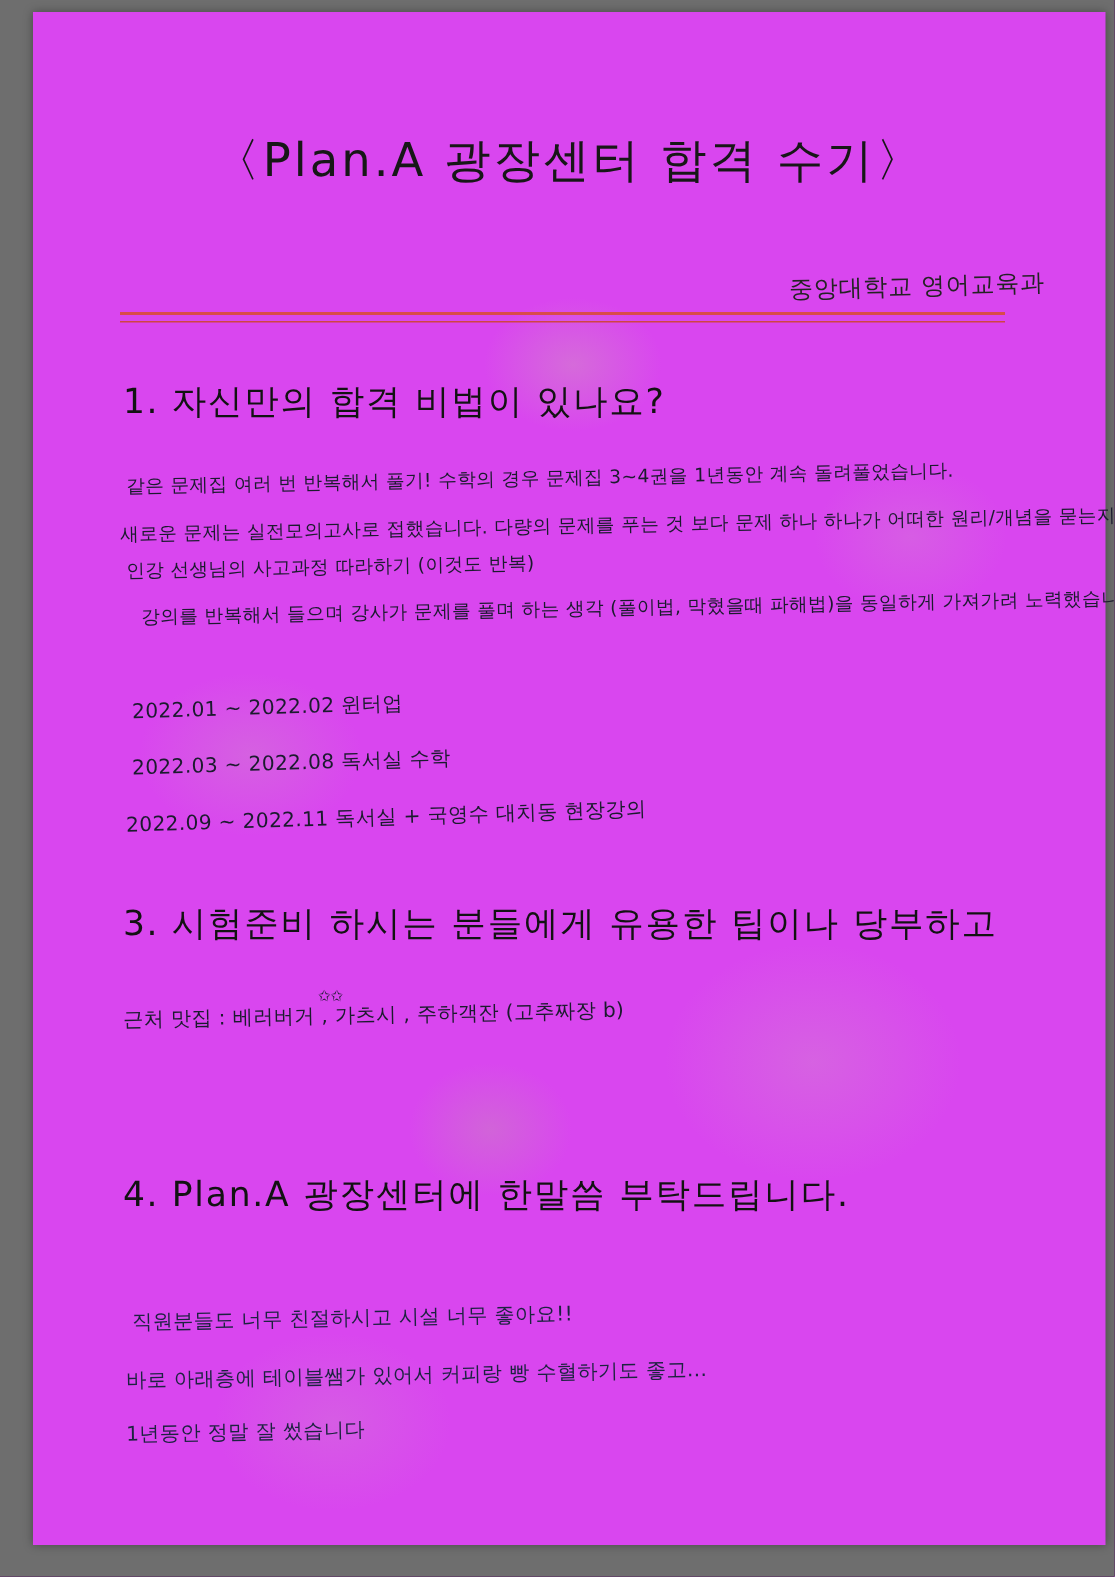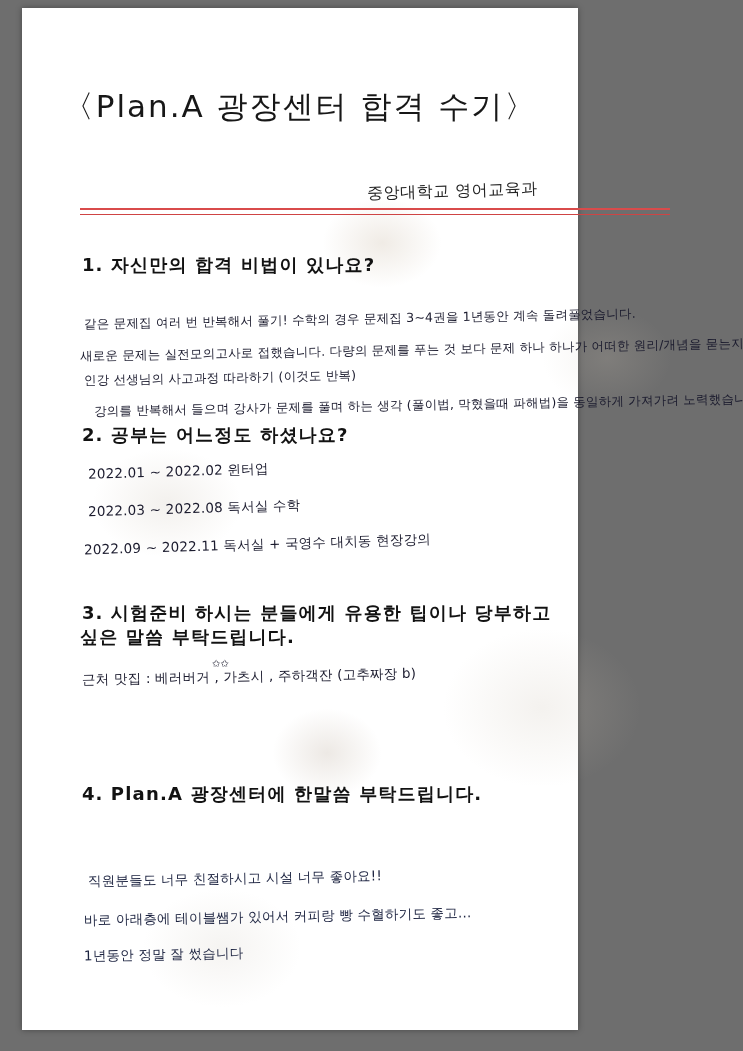--- a/index.html
+++ b/index.html
@@ -17,23 +17,23 @@
     position: relative;
     width: 743px;
     height: 1051px;
     background: #6e6e6e;
   }
   
   .sheet {
     position: absolute;
     left: 22px;
     top: 8px;
-    width: 556px;
+    width: 715px;
     height: 1022px;
-    background: #ffffff;
+    background: #d946ef;
     box-shadow: 0 0 6px rgba(0,0,0,0.35);
   }
   
   .blotch {
     position: absolute;
     border-radius: 50%;
     pointer-events: none;
   }
   .b1 { left: 300px; top: 190px; width: 120px; height: 90px; background: radial-gradient(ellipse at center, rgba(205,190,170,0.30), rgba(205,190,170,0) 70%); }
   .b2 { left: 70px;  top: 440px; width: 150px; height: 110px; background: radial-gradient(ellipse at center, rgba(200,190,175,0.22), rgba(200,190,175,0) 70%); }
@@ -72,26 +72,25 @@
     font-size: 16px;
     color: #232323;
     font-family: "DejaVu Sans", sans-serif;
     transform: rotate(-1.6deg);
     letter-spacing: 0.5px;
   }
 
   .q {
     position: absolute;
     left: 60px;
-    font-size: 18px;
+    font-size: 23px;
     color: #121212;
     font-family: "DejaVu Sans", sans-serif;
     letter-spacing: 1.2px;
     line-height: 1.35;
-    font-weight: bold;
   }
   .q .num { letter-spacing: 1px; }
 
   .hand {
     position: absolute;
     color: #1b1b2e;
     font-family: "DejaVu Sans", sans-serif;
     font-size: 12.5px;
     white-space: nowrap;
     letter-spacing: 0.2px;
@@ -127,33 +126,28 @@
 
     <div class="q" style="top:245px;">
       <span class="num">1.</span>
       <span>자신만의 합격 비법이 있나요?</span>
     </div>
     <div class="hand slant" style="left:62px; top:303px;">같은 문제집 여러 번 반복해서 풀기! 수학의 경우 문제집 3~4권을 1년동안 계속 돌려풀었습니다.</div>
     <div class="hand slant" style="left:58px; top:333px;">새로운 문제는 실전모의고사로 접했습니다. 다량의 문제를 푸는 것 보다 문제 하나 하나가 어떠한 원리/개념을 묻는지 5분이 되었어요.</div>
     <div class="hand slant" style="left:62px; top:362px;">인강 선생님의 사고과정 따라하기 (이것도 반복)</div>
     <div class="hand slant" style="left:72px; top:389px;">강의를 반복해서 들으며 강사가 문제를 풀며 하는 생각 (풀이법, 막혔을때 파해법)을 동일하게 가져가려 노력했습니다.</div>
 
-    <div class="q" style="top:415px;">
-      <span class="num">2.</span>
-      <span>공부는 어느정도 하셨나요?</span>
-    </div>
     <div class="hand slant2" style="left:66px; top:455px; font-size:13.5px;">2022.01 ~ 2022.02 윈터업</div>
     <div class="hand slant2" style="left:66px; top:492px; font-size:13.5px;">2022.03 ~ 2022.08 독서실 수학</div>
     <div class="hand slant2" style="left:62px; top:528px; font-size:13.5px;">2022.09 ~ 2022.11 독서실 + 국영수 대치동 현장강의</div>
 
     <div class="q" style="top:575px;margin-top:18px;">
       <span class="num">3.</span>
       <span>시험준비 하시는 분들에게 유용한 팁이나 당부하고</span>
     </div>
-    <div class="q" style="top:617px; left:58px;">싶은 말씀 부탁드립니다.</div>
     <div class="stars" style="left:190px; top:650px;">✩✩</div>
     <div class="hand slant" style="left:60px; top:660px; font-size:13.5px;">근처 맛집 : 베러버거 , 가츠시 , 주하객잔 (고추짜장 b)</div>
 
     <div class="q" style="top:774px;">
       <span class="num">4.</span>
       <span>Plan.A 광장센터에 한말씀 부탁드립니다.</span>
     </div>
     <div class="hand slant blue" style="left:66px; top:862px; font-size:13.5px;">직원분들도 너무 친절하시고   시설 너무 좋아요!!</div>
     <div class="hand slant blue" style="left:62px; top:900px; font-size:13.5px;">바로 아래층에 테이블쌤가  있어서  커피랑 빵  수혈하기도 좋고...</div>
     <div class="hand slant blue" style="left:62px; top:938px; font-size:13.5px;">1년동안 정말 잘 썼습니다</div>

